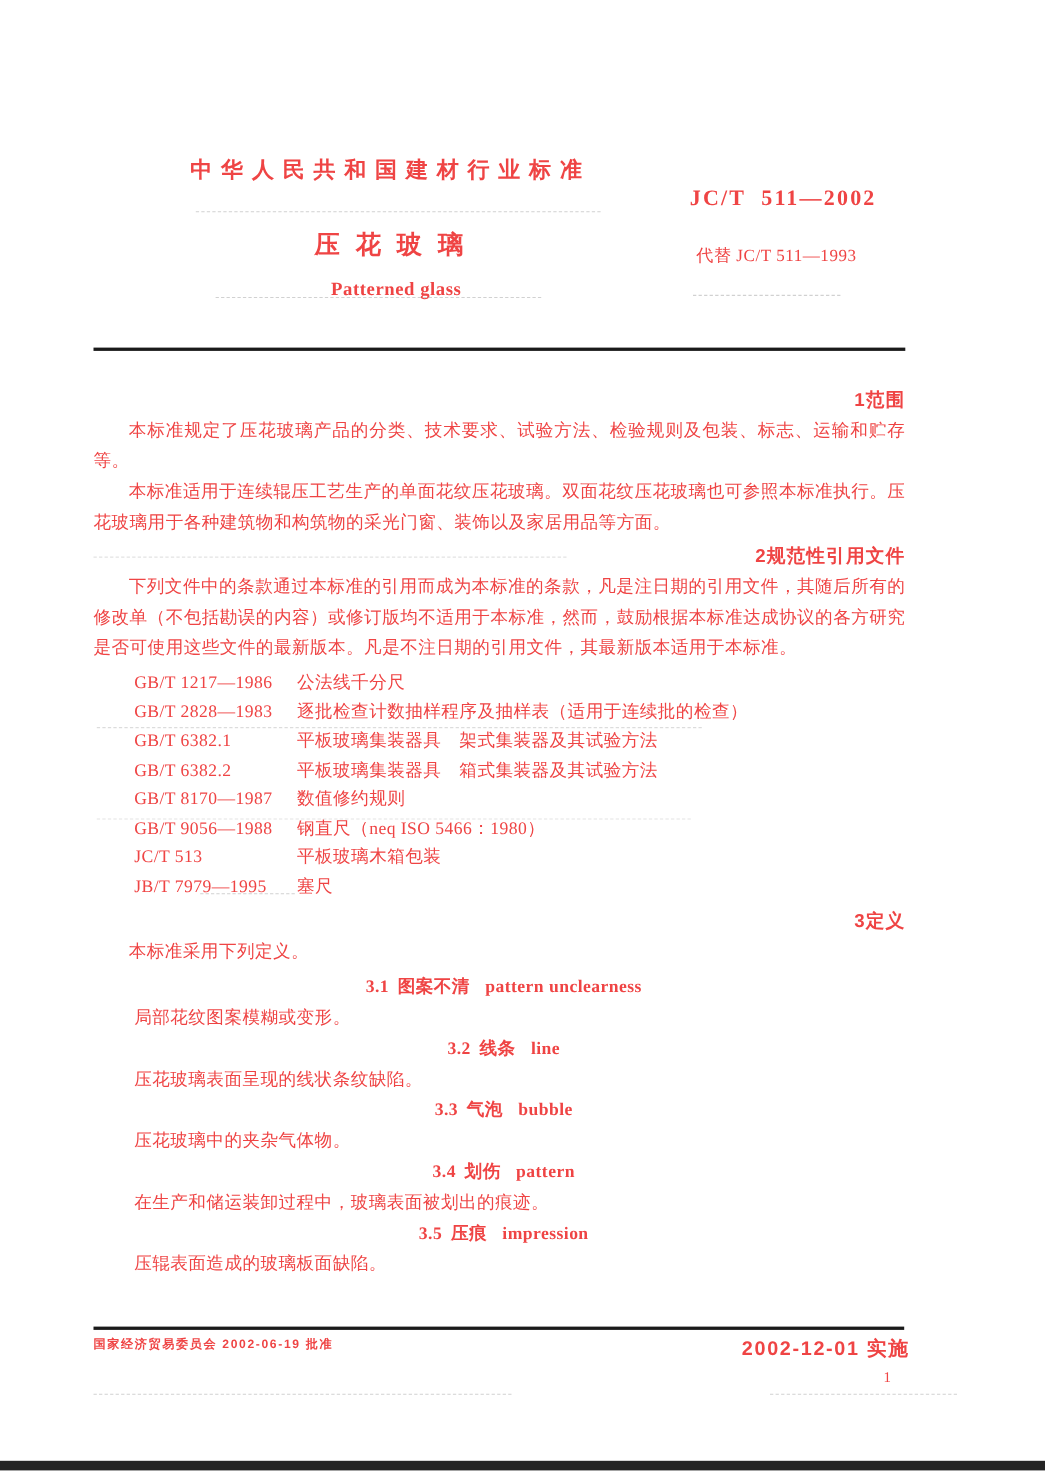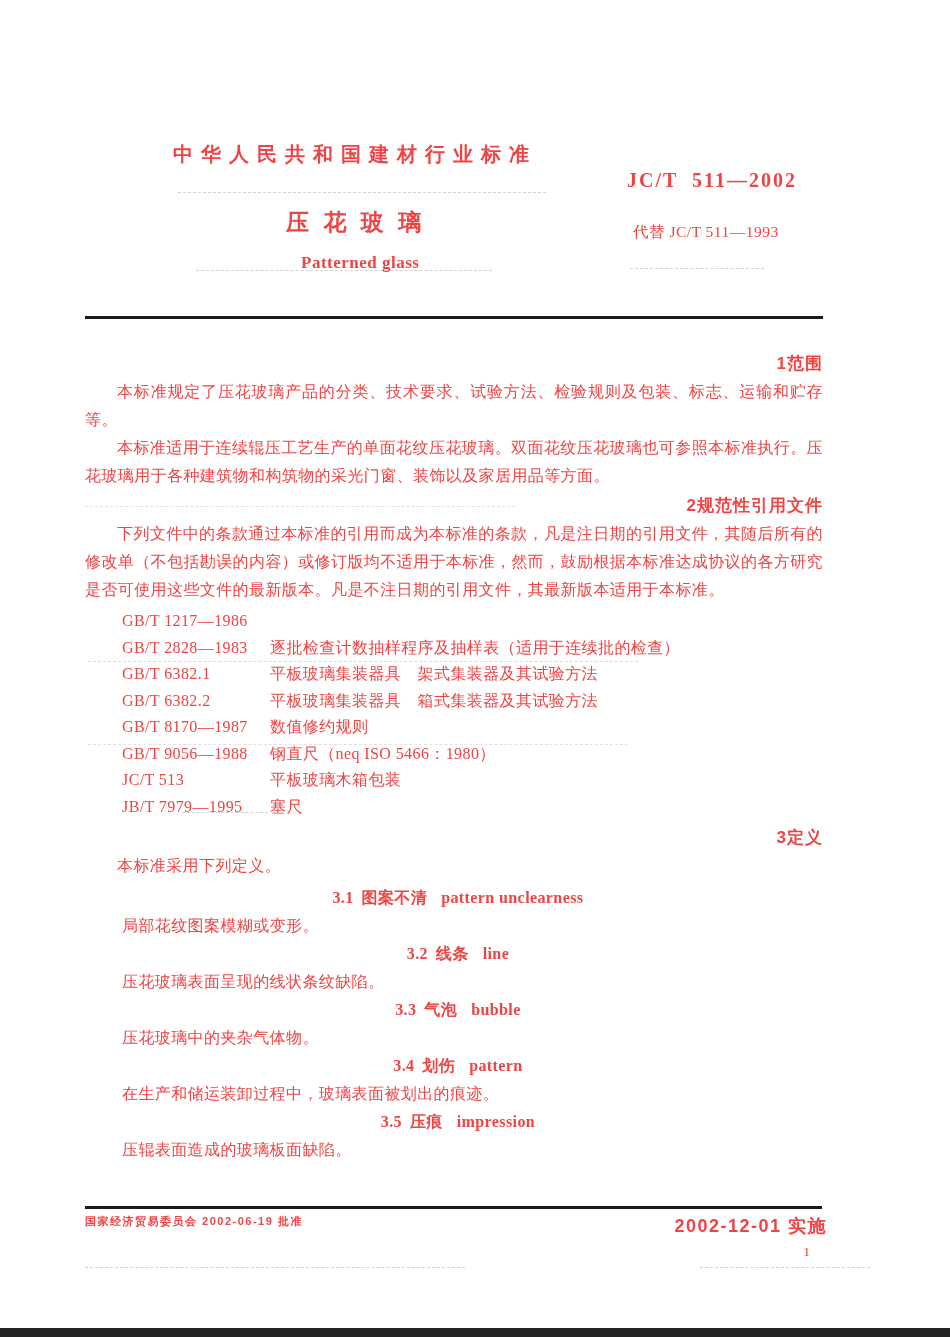--- a/index.html
+++ b/index.html
@@ -103,20 +103,21 @@
     <h2 class="sec-h"><span class="sec-num">1</span><span>范围</span></h2>
     <p class="p-scope-1">本标准规定了压花玻璃产品的分类、技术要求、试验方法、检验规则及包装、标志、运输和贮存等。</p>
     <p class="p-scope-2">本标准适用于连续辊压工艺生产的单面花纹压花玻璃。双面花纹压花玻璃也可参照本标准执行。压花玻璃用于各种建筑物和构筑物的采光门窗、装饰以及家居用品等方面。</p>
 
     <h2 class="sec-h h-normative"><span class="sec-num">2</span><span>规范性引用文件</span></h2>
     <p class="p-normative">下列文件中的条款通过本标准的引用而成为本标准的条款，凡是注日期的引用文件，其随后所有的修改单（不包括勘误的内容）或修订版均不适用于本标准，然而，鼓励根据本标准达成协议的各方研究是否可使用这些文件的最新版本。凡是不注日期的引用文件，其最新版本适用于本标准。</p>
 
     <div class="refs">
       <div class="ref-row">
           <span class="ref-code">GB/T 1217—1986</span>
+          <span class="ref-title">公法线千分尺</span>
         </div>
       <div class="ref-row">
           <span class="ref-code">GB/T 2828—1983</span>
           <span class="ref-title">逐批检查计数抽样程序及抽样表（适用于连续批的检查）</span>
         </div>
       <div class="ref-row">
           <span class="ref-code">GB/T 6382.1</span>
           <span class="ref-title">平板玻璃集装器具　架式集装器及其试验方法</span>
         </div>
       <div class="ref-row">

